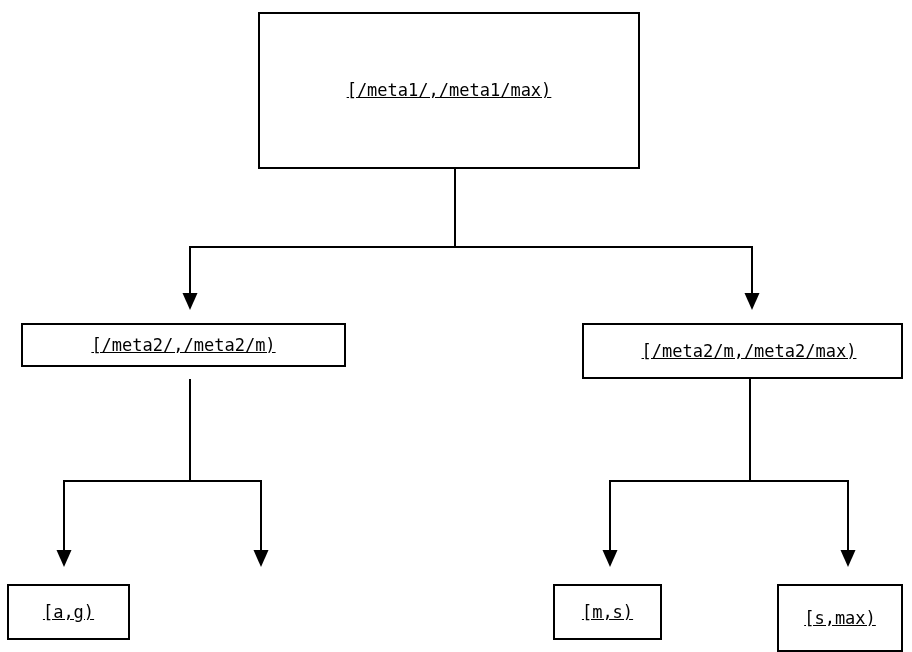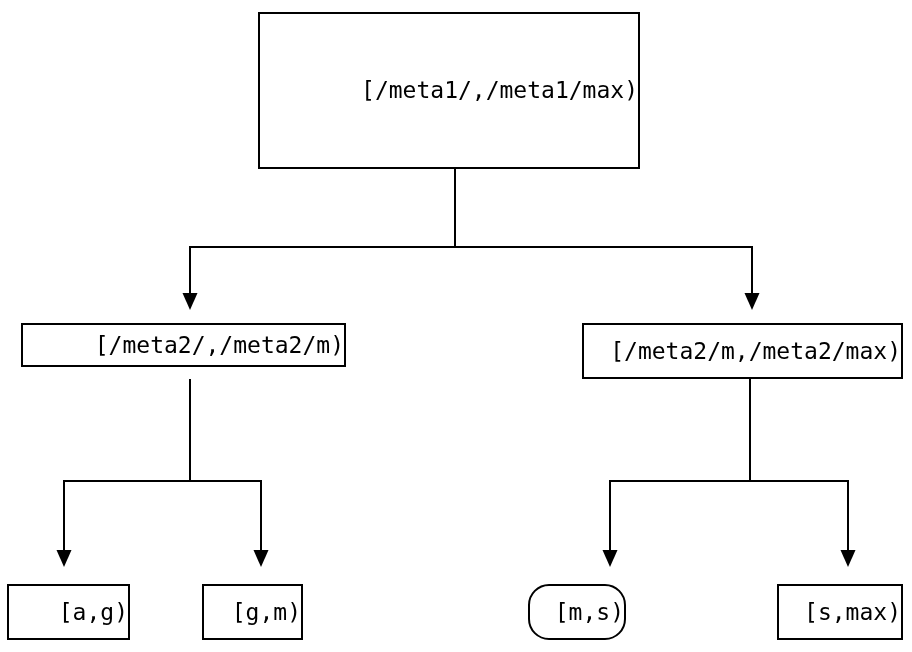--- a/index.html
+++ b/index.html
@@ -30,34 +30,35 @@
   .edges-svg polygon {
     fill: #000000;
     stroke: none;
   }
   .node {
     position: absolute;
     box-sizing: border-box;
     border: 2px solid #000000;
     background: #ffffff;
     color: #000000;
-    font-size: 23px;
+    font-size: 17px;
     line-height: 1;
     display: flex;
     align-items: center;
-    justify-content: flex-end;
+    justify-content: center;
     white-space: pre;
+    text-decoration: underline;
   }
   #node-root       { left: 258px; top: 12px;  width: 382px; height: 157px; }
   #node-meta2-low  { left: 21px;  top: 323px; width: 325px; height: 44px; }
   #node-meta2-high { left: 582px; top: 323px; width: 321px; height: 56px; padding-left: 13px; }
   #node-leaf-a-g   { left: 7px;   top: 584px; width: 123px; height: 56px; }
   #node-leaf-g-m   { left: 202px; top: 584px; width: 101px; height: 56px; }
-  #node-leaf-m-s   { left: 528px; top: 584px; width: 98px; height: 56px; border-radius: 21px; }
-  #node-leaf-s-max { left: 777px; top: 584px; width: 126px; height: 56px; }
+  #node-leaf-m-s   { left: 553px; top: 584px; width: 109px; height: 56px; }
+  #node-leaf-s-max { left: 777px; top: 584px; width: 126px; height: 68px; }
 </style>
 </head>
 <body>
 
 <div class="canvas">
 
   <svg class="edges-svg" viewBox="0 0 912 652" xmlns="http://www.w3.org/2000/svg">
 
     <path d="M455 169 L455 247"></path>
     <path d="M190 294 L190 247 L752 247 L752 294"></path>
@@ -84,23 +85,20 @@
   </div>
 
   <div class="node" id="node-meta2-high">
     <span>[/meta2/m,/meta2/max)</span>
   </div>
 
   <div class="node" id="node-leaf-a-g">
     <span>[a,g)</span>
   </div>
 
-  <div class="node" id="node-leaf-g-m">
-    <span>[g,m)</span>
-  </div>
 
   <div class="node" id="node-leaf-m-s">
     <span>[m,s)</span>
   </div>
 
   <div class="node" id="node-leaf-s-max">
     <span>[s,max)</span>
   </div>
 
 </div>

